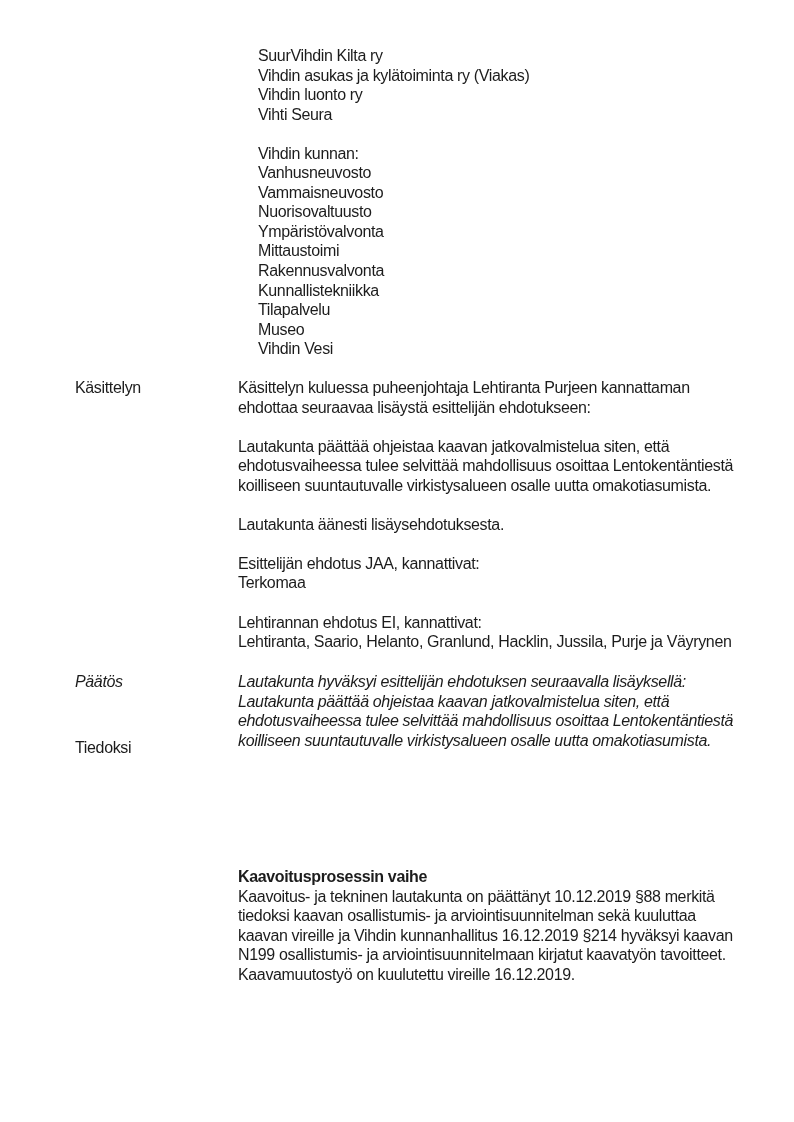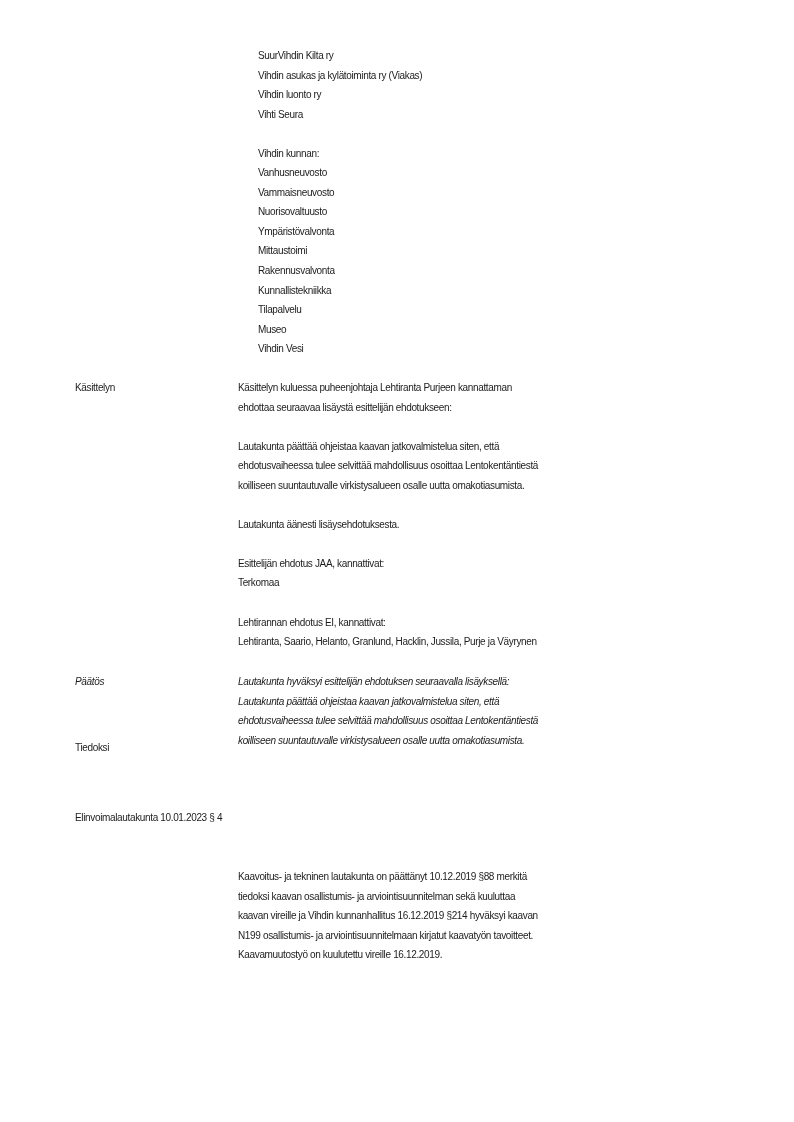--- a/index.html
+++ b/index.html
@@ -7,21 +7,21 @@
     padding: 0;
     background: #ffffff;
   }
   .page {
     position: relative;
     width: 794px;
     height: 1122px;
     background: #ffffff;
     overflow: hidden;
     font-family: "Liberation Sans", "DejaVu Sans", sans-serif;
-    font-size: 10px;
+    font-size: 16px;
     line-height: 19.55px;
     letter-spacing: -0.35px;
     color: #1c1c1c;
   }
   .abs { position: absolute; }
   .prelines { white-space: pre-line; }
   .bold { font-weight: bold; }
 
   
   .recipients-block   { left: 258px; top: 46px;  width: 500px; }
@@ -72,23 +72,23 @@
 Lehtiranta, Saario, Helanto, Granlund, Hacklin, Jussila, Purje ja Väyrynen</div>
 
   <div class="abs label-col sec-paatos">Päätös</div>
   <div class="abs content-col sec-paatos prelines">Lautakunta hyväksyi esittelijän ehdotuksen seuraavalla lisäyksellä:
 Lautakunta päättää ohjeistaa kaavan jatkovalmistelua siten, että
 ehdotusvaiheessa tulee selvittää mahdollisuus osoittaa Lentokentäntiestä
 koilliseen suuntautuvalle virkistysalueen osalle uutta omakotiasumista.</div>
 
   <div class="abs label-col sec-tiedoksi">Tiedoksi</div>
 
-  <div class="abs reference-line">Elinvoimalautakunta 10.01.2023 § 4</div>
 
   <div class="abs content-col sec-kaavoitus">
+    <div class="bold">Kaavoitusprosessin vaihe</div>
     <div class="prelines">Kaavoitus- ja tekninen lautakunta on päättänyt 10.12.2019 §88 merkitä
 tiedoksi kaavan osallistumis- ja arviointisuunnitelman sekä kuuluttaa
 kaavan vireille ja Vihdin kunnanhallitus 16.12.2019 §214 hyväksyi kaavan
 N199 osallistumis- ja arviointisuunnitelmaan kirjatut kaavatyön tavoitteet.
 Kaavamuutostyö on kuulutettu vireille 16.12.2019.</div>
   </div>
 
 </div>
 
 </body></html>

